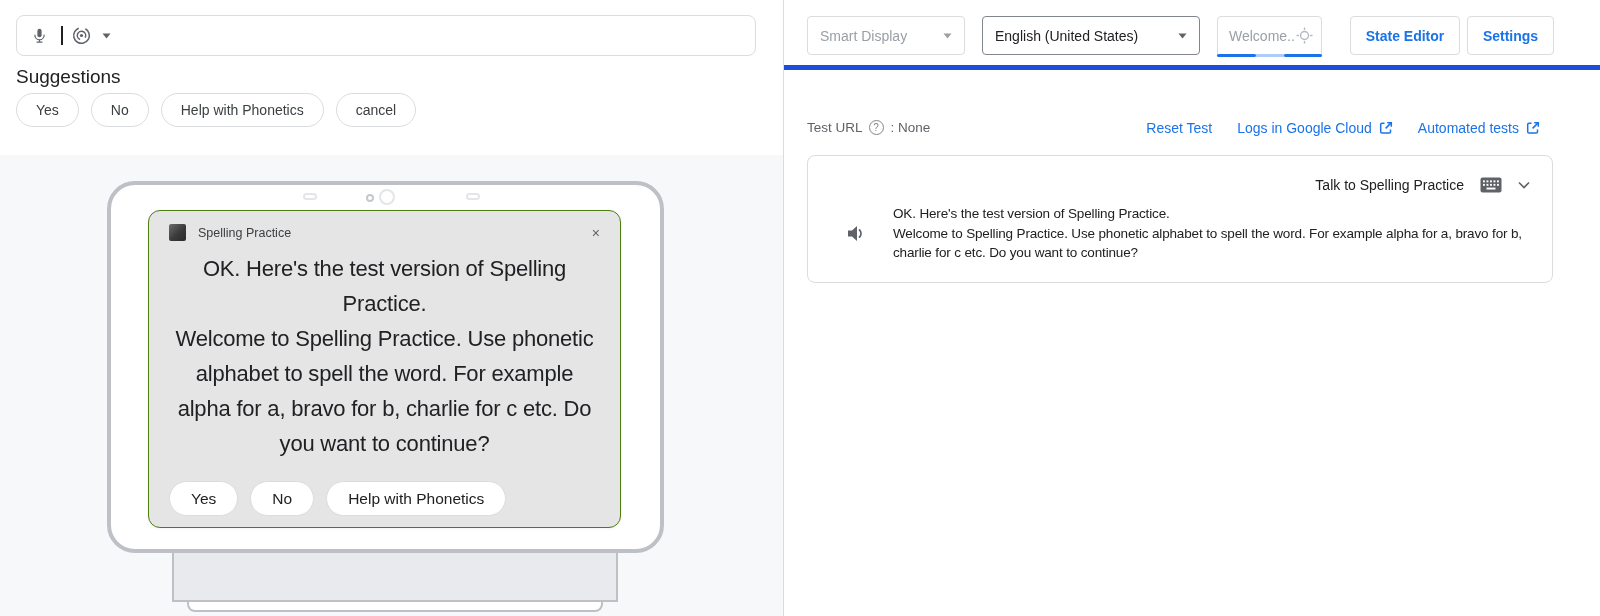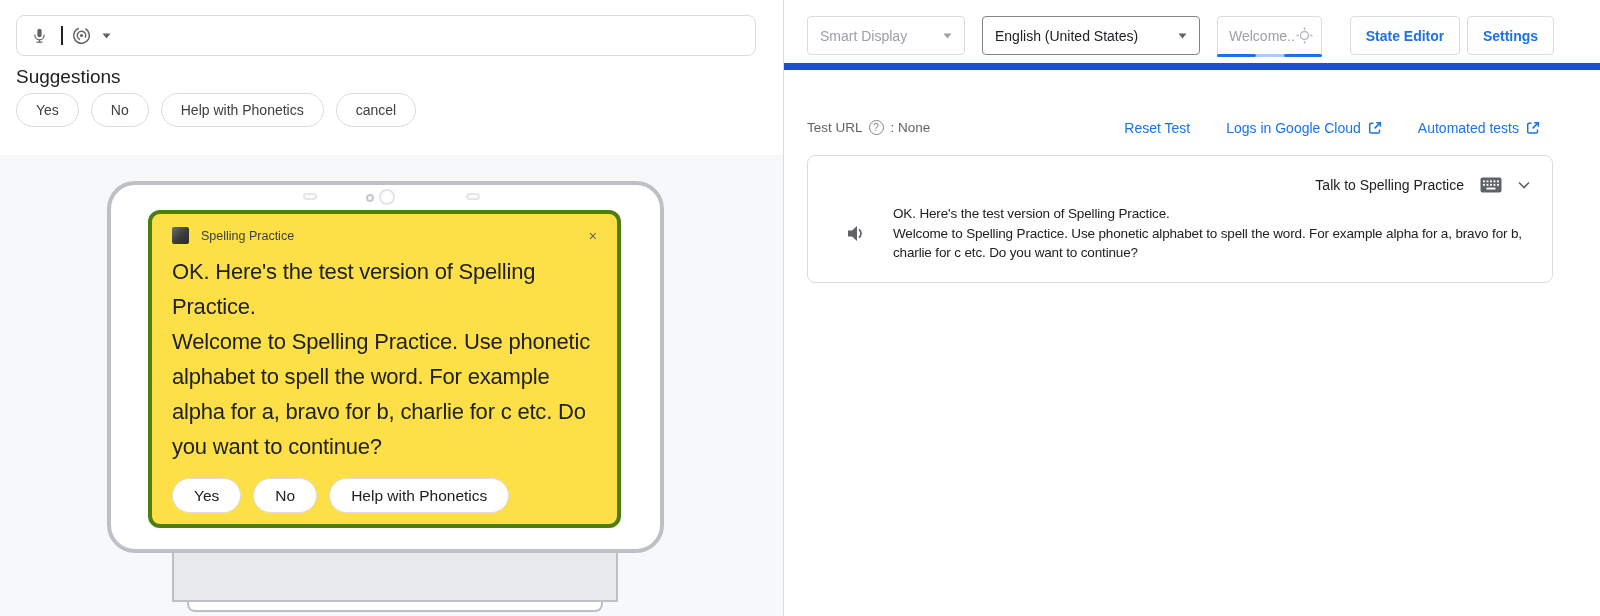--- a/index.html
+++ b/index.html
@@ -28,43 +28,43 @@
 
   
   .device { position: absolute; left: 107px; top: 181px; width: 557px; height: 372px;
     background: #fff; border: 4px solid #bdc1c6; border-radius: 28px; z-index: 3; }
   .sensor { position: absolute; border: 2px solid #e3e5e8; background: #fff; }
   .sensor-pill-1 { left: 192px; top: 8px; width: 14px; height: 7px; border-radius: 4px; }
   .sensor-dot { left: 255px; top: 9px; width: 8px; height: 8px; border-radius: 50%; border-color: #c4c8cd; }
   .sensor-circle { left: 268px; top: 4px; width: 16px; height: 16px; border-radius: 50%; }
   .sensor-pill-2 { left: 355px; top: 8px; width: 14px; height: 7px; border-radius: 4px; }
 
-  .device-card { position: absolute; left: 37px; top: 25px; width: 473px; height: 318px; background: #fde047;
-    border: 4px solid #4d7c0f; border-radius: 12px; box-shadow: 0 1px 3px rgba(0,0,0,0.05); overflow: hidden; }
+  .device-card { position: absolute; left: 37px; top: 25px; width: 473px; height: 318px; background: #e5e5e5;
+    border: 1px solid #4d7c0f; border-radius: 12px; box-shadow: 0 1px 3px rgba(0,0,0,0.05); overflow: hidden; text-align: center; }
   .card-header { display: flex; align-items: center; padding: 13px 20px 4px 20px; }
   .app-icon { width: 17px; height: 17px; border-radius: 2px;
     background: linear-gradient(135deg, #6d6d6d 0%, #3a3a3a 55%, #2b2b2b 100%); }
   .app-name { margin-left: 12px; font-size: 12.5px; color: #3c4043; }
   .card-close { margin-left: auto; font-size: 14px; color: #5f6368; cursor: pointer; line-height: 1; }
   .card-text { padding: 6px 20px 0 20px; font-size: 22px; letter-spacing: -0.2px; line-height: 35px;
     color: #202124; height: 212px; overflow: hidden; }
   .card-chips { position: absolute; left: 20px; bottom: 11px; display: flex; gap: 12px; }
   .device-chip { height: 35px; padding: 0 21px; background: #fff; border: 1px solid #dadce0; border-radius: 18px;
     display: flex; align-items: center; font-size: 15.5px; color: #202124; cursor: pointer; white-space: nowrap; }
 
   .device-base { position: absolute; left: 172px; top: 551px; width: 446px; height: 51px;
     background: #e9eaee; border: 2px solid #bdc1c6; z-index: 2; }
   .device-base2 { position: absolute; left: 187px; top: 600px; width: 416px; height: 12px;
     background: #fff; border: 2px solid #bdc1c6; border-top: none; border-radius: 0 0 8px 8px; z-index: 1; }
 
   .vdivider { position: absolute; left: 783px; top: 0; width: 1px; height: 616px; background: #dadce0; }
 
   
   .right-panel { position: absolute; left: 784px; top: 0; width: 816px; height: 616px; background: #fff; }
-  .toolbar { position: absolute; left: 0; top: 0; width: 816px; height: 70px; border-bottom: 7px solid #1d4ed8; background: #fff; }
+  .toolbar { position: absolute; left: 0; top: 0; width: 816px; height: 70px; border-bottom: 5px solid #1d4ed8; background: #fff; }
   .select-box { position: absolute; top: 16px; height: 39px; border-radius: 4px; background: #fff;
     display: flex; align-items: center; padding: 0 12px; font-size: 14px; cursor: pointer; }
   .surface-select { left: 23px; width: 158px; border: 1px solid #dadce0; color: #9aa0a6; }
   .language-select { left: 198px; width: 218px; border: 1px solid #80868b; color: #202124; }
   .select-box .spacer { flex: 1; }
   .location-field { position: absolute; left: 433px; top: 16px; width: 105px; height: 39px;
     border: 1px solid #dadce0; border-radius: 4px 4px 0 0; background: #fff;
     display: flex; align-items: center; padding: 0 8px 0 11px; cursor: text; }
   .location-placeholder { flex: 1; font-size: 14px; color: #9aa0a6; white-space: nowrap; overflow: hidden; }
   .location-underline { position: absolute; left: -1px; right: -1px; bottom: -3px; height: 3px; display: flex; }
@@ -74,21 +74,21 @@
   .tool-btn { position: absolute; top: 16px; height: 39px; border: 1px solid #dadce0; border-radius: 4px;
     background: #fff; color: #1a73e8; font-size: 14px; font-weight: 700; font-family: "Liberation Sans", sans-serif;
     display: flex; align-items: center; justify-content: center; cursor: pointer; }
   .state-editor-btn { left: 566px; width: 110px; }
   .settings-btn { left: 683px; width: 87px; }
 
   .testbar { position: absolute; left: 23px; right: 60px; top: 120px; height: 26px; display: flex; align-items: flex-start; }
   .testbar-label, .testbar-value { font-size: 13.5px; color: #5f6368; }
   .help-badge { width: 15px; height: 15px; border: 1.4px solid #80868b; border-radius: 50%; color: #80868b;
     font-size: 10px; display: flex; align-items: center; justify-content: center; margin: 0 7px 0 6px; cursor: pointer; }
-  .testbar-links { margin-left: auto; display: flex; align-items: center; gap: 36px; }
+  .testbar-links { margin-left: auto; display: flex; align-items: center; gap: 25px; }
   .blue-link { display: flex; align-items: center; gap: 7px; color: #1a73e8; font-size: 14px; font-weight: 500;
     cursor: pointer; text-decoration: none; white-space: nowrap; }
 
   .convo-card { position: absolute; left: 23px; top: 155px; width: 746px; height: 128px;
     border: 1px solid #dadce0; border-radius: 8px; background: #fff; }
   .convo-header { position: absolute; right: 22px; top: 21px; display: flex; align-items: center; }
   .convo-prompt { font-size: 14px; color: #202124; }
   .convo-header svg { margin-left: 16px; cursor: pointer; }
   .convo-message { position: absolute; left: 39px; top: 48px; right: 24px; display: flex; align-items: center; gap: 27px; }
   .convo-text { font-size: 13.5px; letter-spacing: -0.15px; line-height: 19.5px; color: #202124; }

